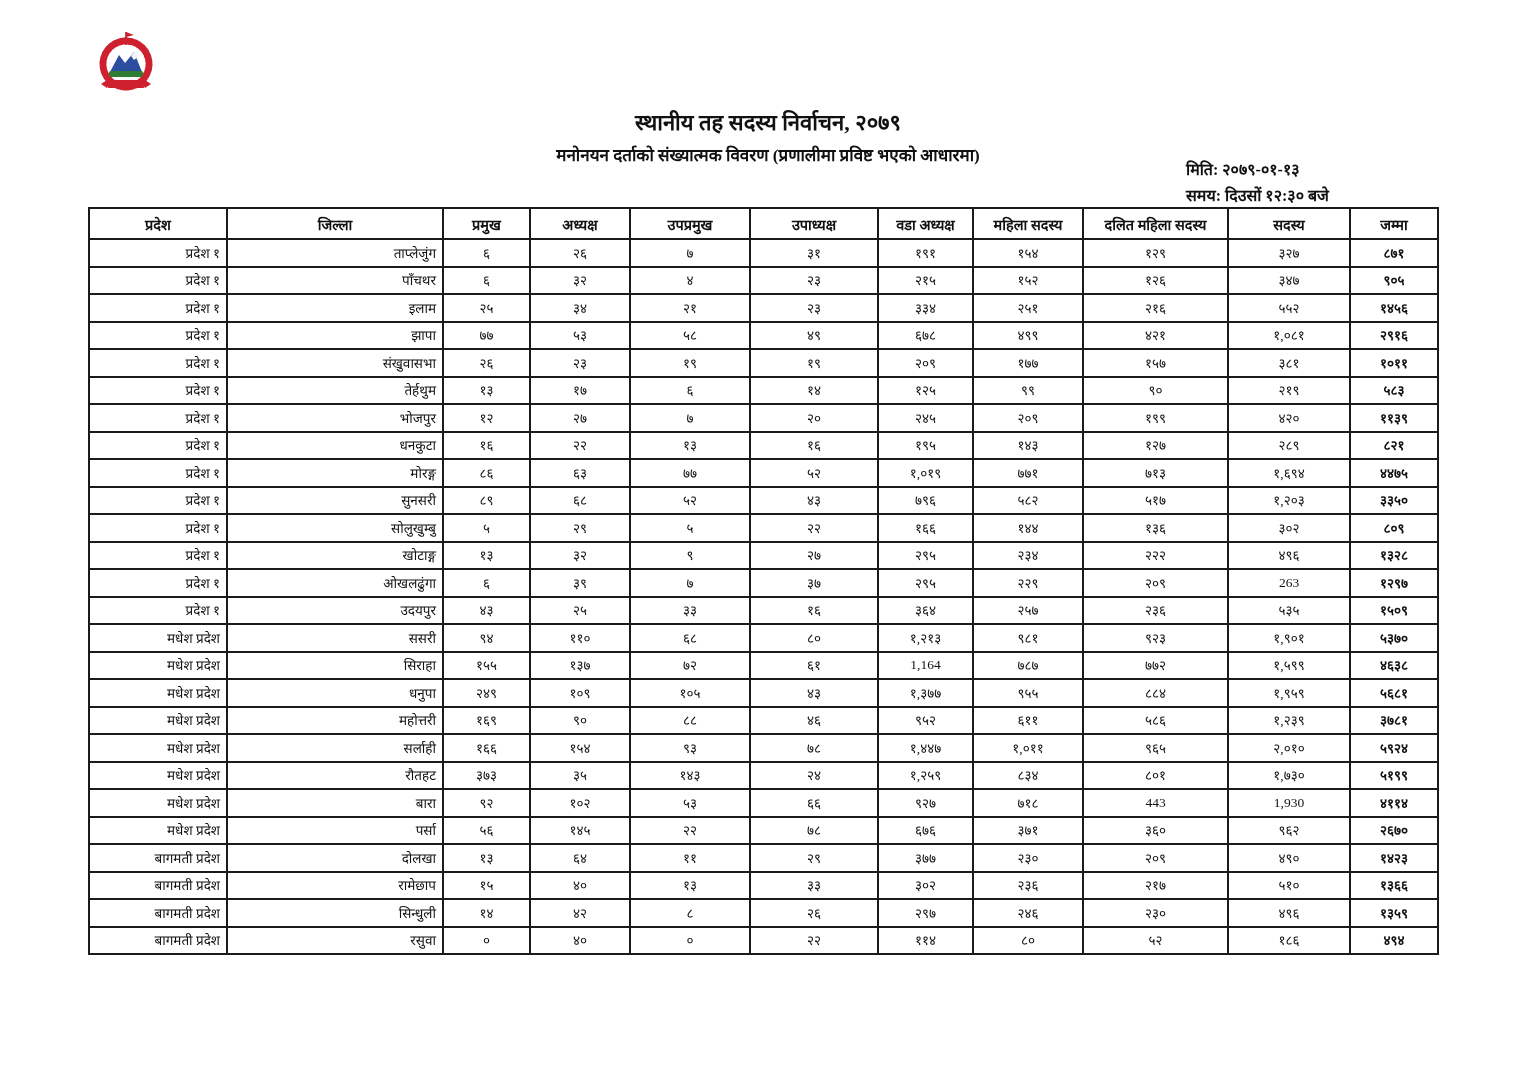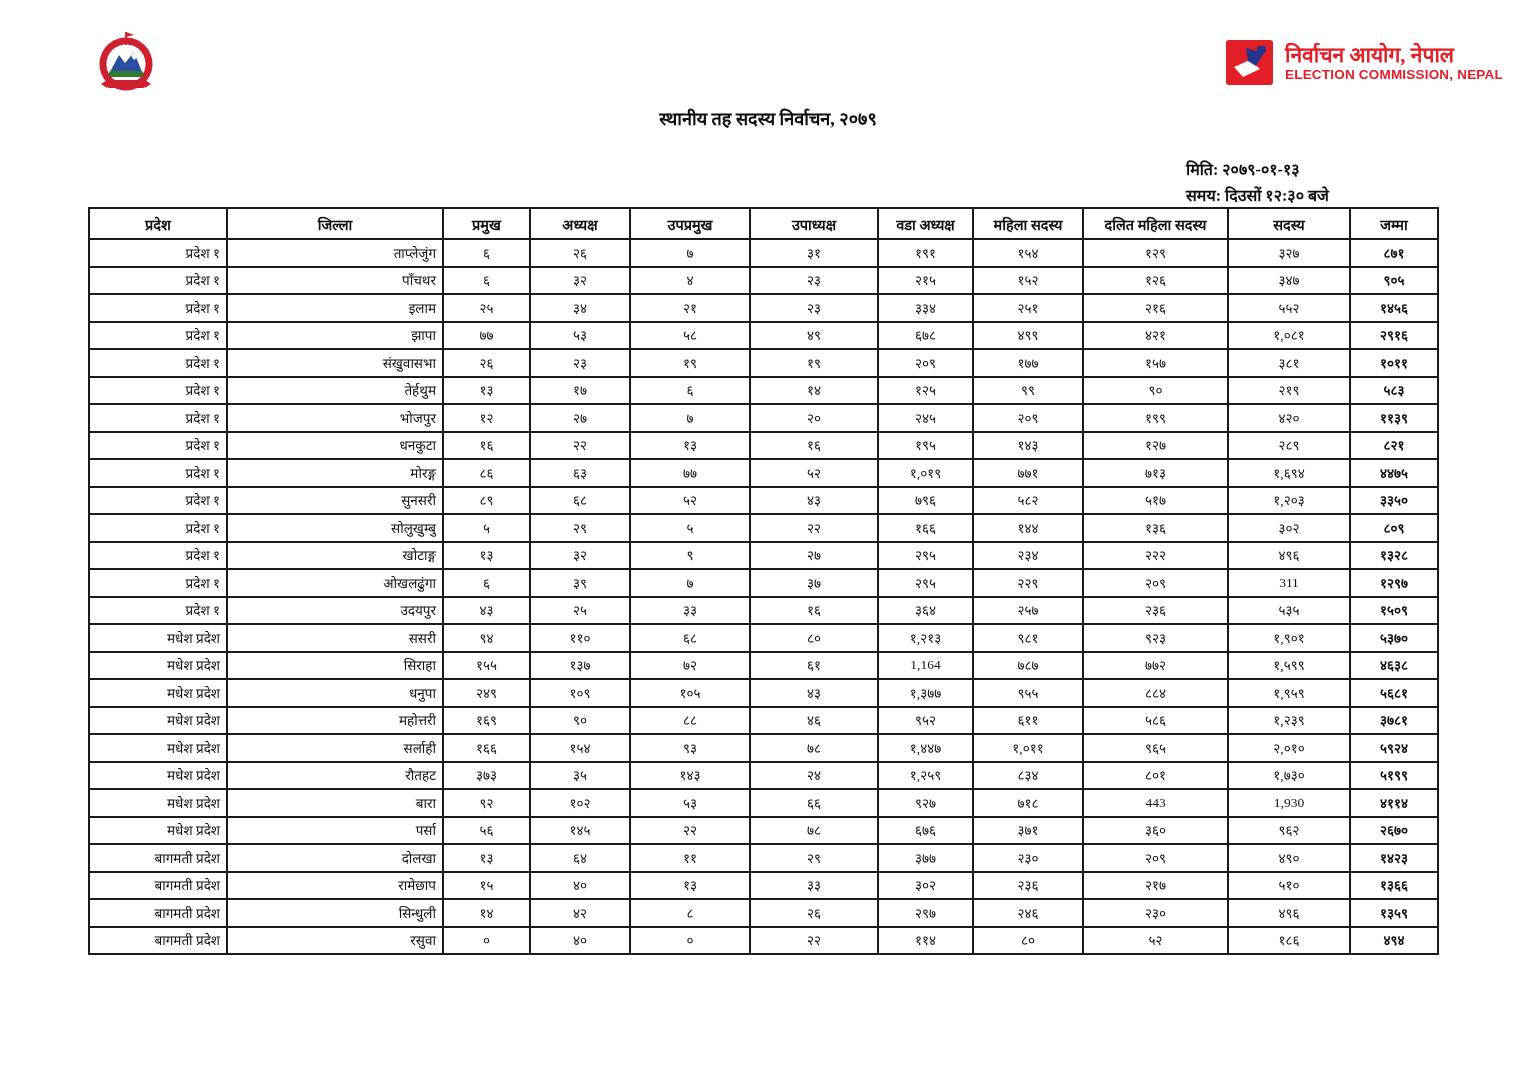--- a/index.html
+++ b/index.html
@@ -5,21 +5,21 @@
   html,body{margin:0;padding:0;background:#ffffff;}
   .page{position:relative;width:1536px;height:1085px;background:#ffffff;overflow:hidden;
         font-family:"Liberation Serif","DejaVu Serif",serif;color:#111;}
   .emblem{position:absolute;left:92px;top:30px;width:68px;height:66px;}
   .ec-logo{position:absolute;left:1226px;top:40px;display:flex;align-items:center;gap:12px;}
   .ec-mark{width:47px;height:45px;}
   .ec-np{font-size:21px;font-weight:bold;color:#e21e26;line-height:24px;white-space:nowrap;}
   .ec-en{font-size:13.5px;font-weight:bold;color:#e21e26;letter-spacing:0.2px;
          font-family:"Liberation Sans","DejaVu Sans",sans-serif;white-space:nowrap;}
   .titles{position:absolute;top:106px;left:0;width:100%;text-align:center;}
-  .title1{font-size:18px;font-weight:bold;}
+  .title1{font-size:22px;font-weight:bold;}
   .title2{font-size:17px;font-weight:bold;margin-top:7px;}
   .datetime{position:absolute;left:1186px;top:157px;font-size:16px;font-weight:bold;line-height:26px;}
   table.main{position:absolute;left:88px;top:207px;width:1349px;border-collapse:collapse;
              table-layout:fixed;background:#fff;}
   table.main th,table.main td{border:2px solid #1b1b1b;overflow:hidden;white-space:nowrap;}
   table.main th{height:29px;font-size:14.5px;font-weight:bold;text-align:center;padding:0 3px;}
   table.main td{height:25.5px;font-size:13.5px;padding:0 6px;}
   td.txt{text-align:right;}
   td.num{text-align:center;}
   td.total{font-weight:bold;font-size:14px;border-radius:10px;}
@@ -38,37 +38,24 @@
       <circle cx="34" cy="34" r="17" fill="#ffffff"></circle>
       <polygon points="18,42 27,25 33,33 42,22 50,42" fill="#2b4ea0"></polygon>
       <polygon points="39,26 42,22 46,27 42,30" fill="#eef3fb"></polygon>
       <rect x="17" y="41" width="34" height="6" rx="2" fill="#2f7d33"></rect>
       <rect x="15" y="50" width="38" height="8" rx="2" fill="#cf2030"></rect>
       <polygon points="15,50 9,54 15,58" fill="#cf2030"></polygon>
       <polygon points="53,50 59,54 53,58" fill="#cf2030"></polygon>
     </svg>
   </div>
 
-  <div class="ec-logo">
-    <div class="ec-mark">
-      <svg viewBox="0 0 47 45" width="47" height="45">
-        <rect x="0" y="0" width="47" height="45" rx="3" fill="#e21e26"></rect>
-        <polygon points="8,27 24,20 34,29 17,37" fill="#ffffff"></polygon>
-        <polygon points="20,8 38,13 30,26 22,21" fill="#27348b"></polygon>
-        <rect x="31" y="6" width="9" height="7" rx="2" fill="#27348b"></rect>
-      </svg>
-    </div>
-    <div class="ec-text">
-      <div class="ec-np">निर्वाचन आयोग, नेपाल</div>
-      <div class="ec-en">ELECTION COMMISSION, NEPAL</div>
-    </div>
-  </div>
 
   <div class="titles">
     <div class="title1">स्थानीय तह सदस्य निर्वाचन, २०७९</div>
+    <div class="title2">मनोनयन दर्ताको संख्यात्मक विवरण (प्रणालीमा प्रविष्ट भएको आधारमा)</div>
   </div>
 
   <div class="datetime">
     <div>मिति: २०७९-०१-१३</div>
     <div>समय: दिउसों १२:३० बजे</div>
   </div>
 
   <table class="main">
     <colgroup>
       <col style="width:138px">
@@ -258,21 +245,21 @@
         <tr>
           <td class="txt">प्रदेश १</td>
           <td class="txt">ओखलढुंगा</td>
           <td class="num">६</td>
           <td class="num">३९</td>
           <td class="num">७</td>
           <td class="num">३७</td>
           <td class="num">२९५</td>
           <td class="num">२२९</td>
           <td class="num">२०९</td>
-          <td class="num">311</td>
+          <td class="num">263</td>
           <td class="num total">१२९७</td>
         </tr>
         <tr>
           <td class="txt">प्रदेश १</td>
           <td class="txt">उदयपुर</td>
           <td class="num">४३</td>
           <td class="num">२५</td>
           <td class="num">३३</td>
           <td class="num">१६</td>
           <td class="num">३६४</td>

